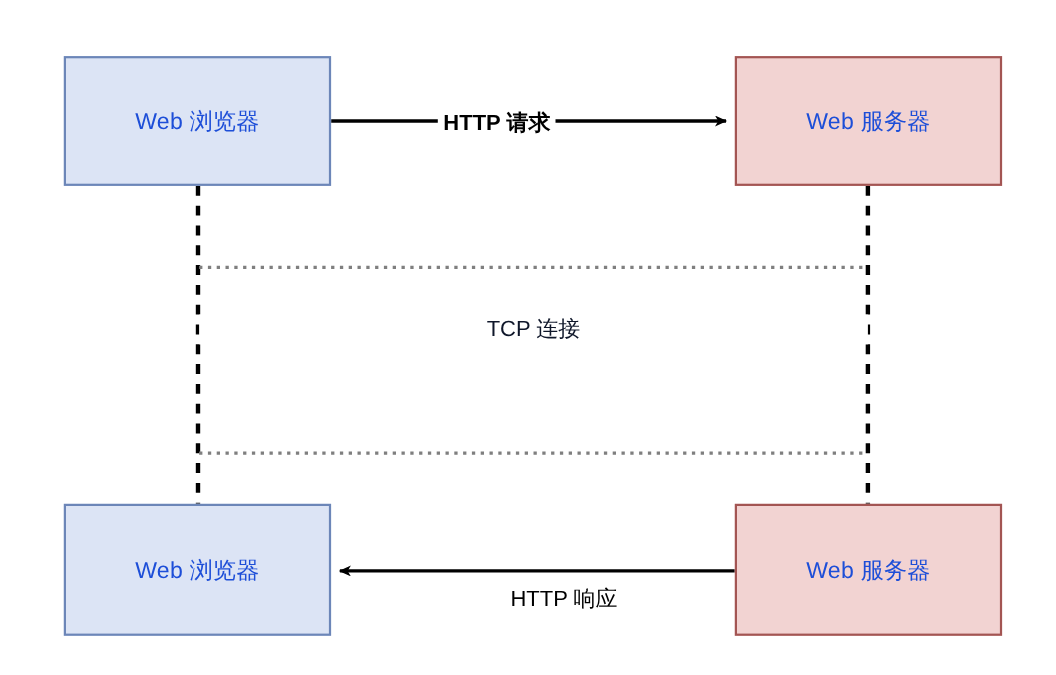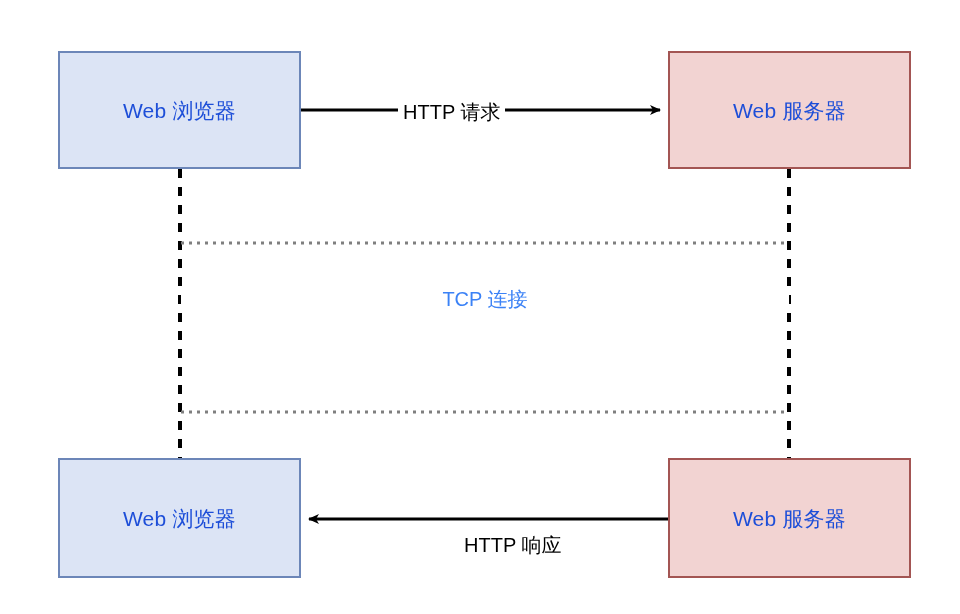--- a/index.html
+++ b/index.html
@@ -61,37 +61,38 @@
     font-size: 20px;
     color: #000000;
     line-height: 1;
     padding: 2px 5px;
     white-space: nowrap;
     user-select: none;
   }
   #label-http-request {
     left: 398px;
     top: 100px;
+    font-weight: bold;
   }
   #label-http-response {
     left: 459px;
     top: 533px;
   }
   #tcp-block {
     position: absolute;
     left: 181px;
     top: 286px;
     width: 608px;
     text-align: center;
     background: #ffffff;
     user-select: none;
   }
   #tcp-block .tcp-title {
     font-size: 20px;
-    color: #3b82f6;
+    color: #0f172a;
     line-height: 1.35;
   }
   #tcp-block .tcp-sub {
     font-size: 20px;
     color: #000000;
     line-height: 1.35;
     margin-top: 3px;
   }
 </style>
 </head>

